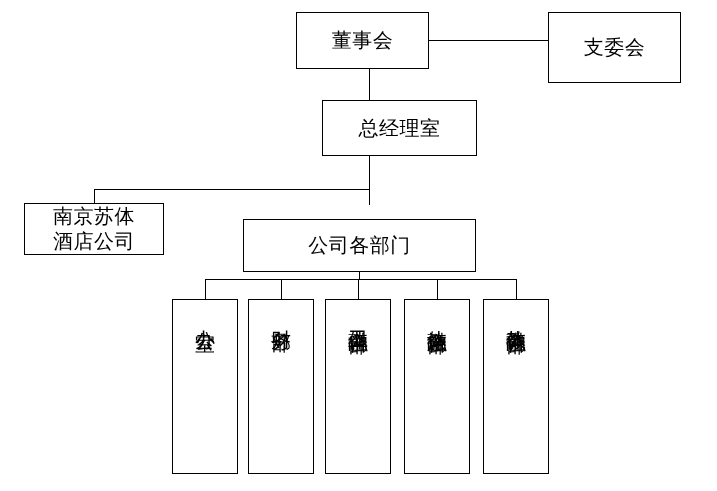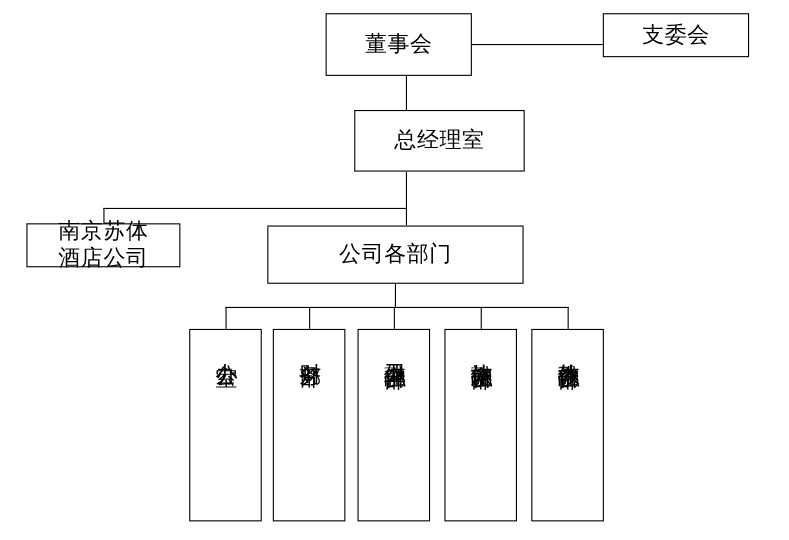--- a/index.html
+++ b/index.html
@@ -77,34 +77,34 @@
   <div class="line v" style="left:205px; top:279px; height:20px;"></div>
   <div class="line v" style="left:281px; top:279px; height:20px;"></div>
   <div class="line v" style="left:358px; top:279px; height:20px;"></div>
   <div class="line v" style="left:437px; top:279px; height:20px;"></div>
   <div class="line v" style="left:516px; top:279px; height:20px;"></div>
 
   <div class="node h-text" style="left:296px; top:12px; width:133px; height:57px;">
     <span class="label">董事会</span>
   </div>
 
-  <div class="node h-text" style="left:548px; top:12px; width:133px; height:40px;">
+  <div class="node h-text" style="left:548px; top:12px; width:133px; height:71px;">
     <span class="label">支委会</span>
   </div>
 
   <div class="node h-text" style="left:292px; top:100px; width:155px; height:56px;margin-left:30px;">
     <span class="label">总经理室</span>
   </div>
 
-  <div class="node h-text" style="left:24px; top:203px; width:140px; height:40px;">
+  <div class="node h-text" style="left:24px; top:203px; width:140px; height:52px;">
     <span class="label" style="white-space:pre-line;">南京苏体
 酒店公司</span>
   </div>
 
-  <div class="node h-text" style="left:243px; top:205px; width:233px; height:53px;">
+  <div class="node h-text" style="left:243px; top:219px; width:233px; height:53px;">
     <span class="label">公司各部门</span>
   </div>
 
   <div class="node v-text" style="left:172px; top:299px; width:66px; height:175px;">
     <span class="label">办公室</span>
   </div>
 
   <div class="node v-text" style="left:248px; top:299px; width:66px; height:175px;">
     <span class="label">财务部</span>
   </div>

